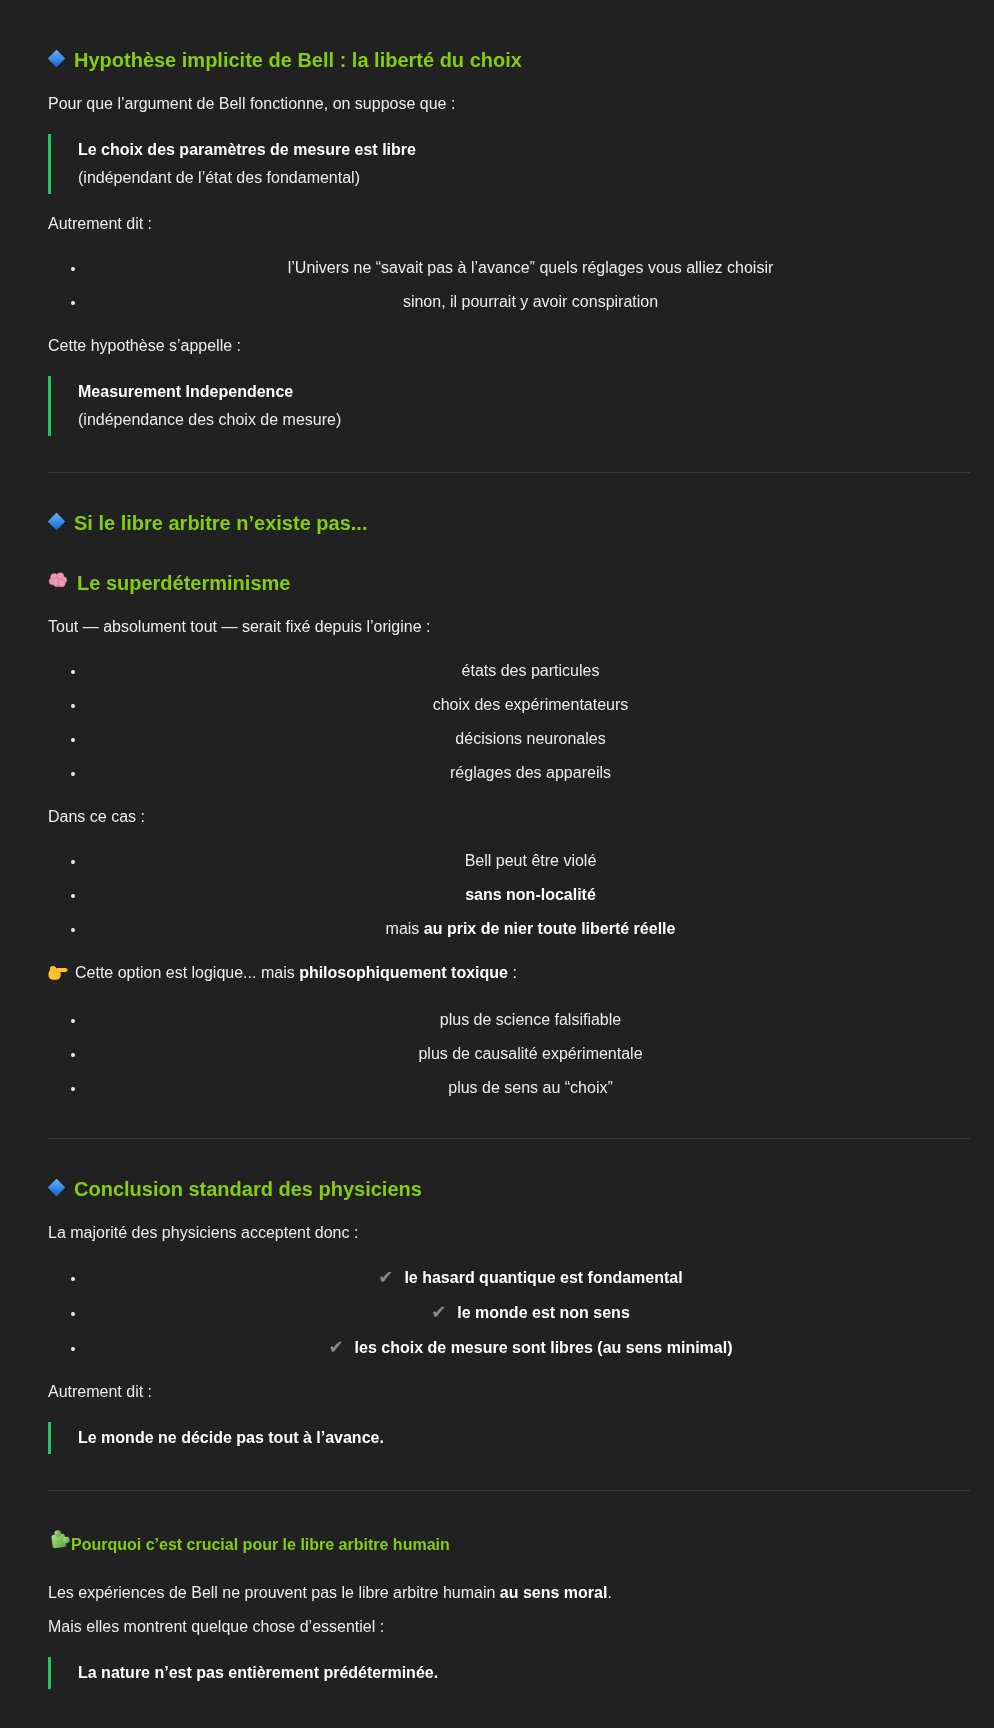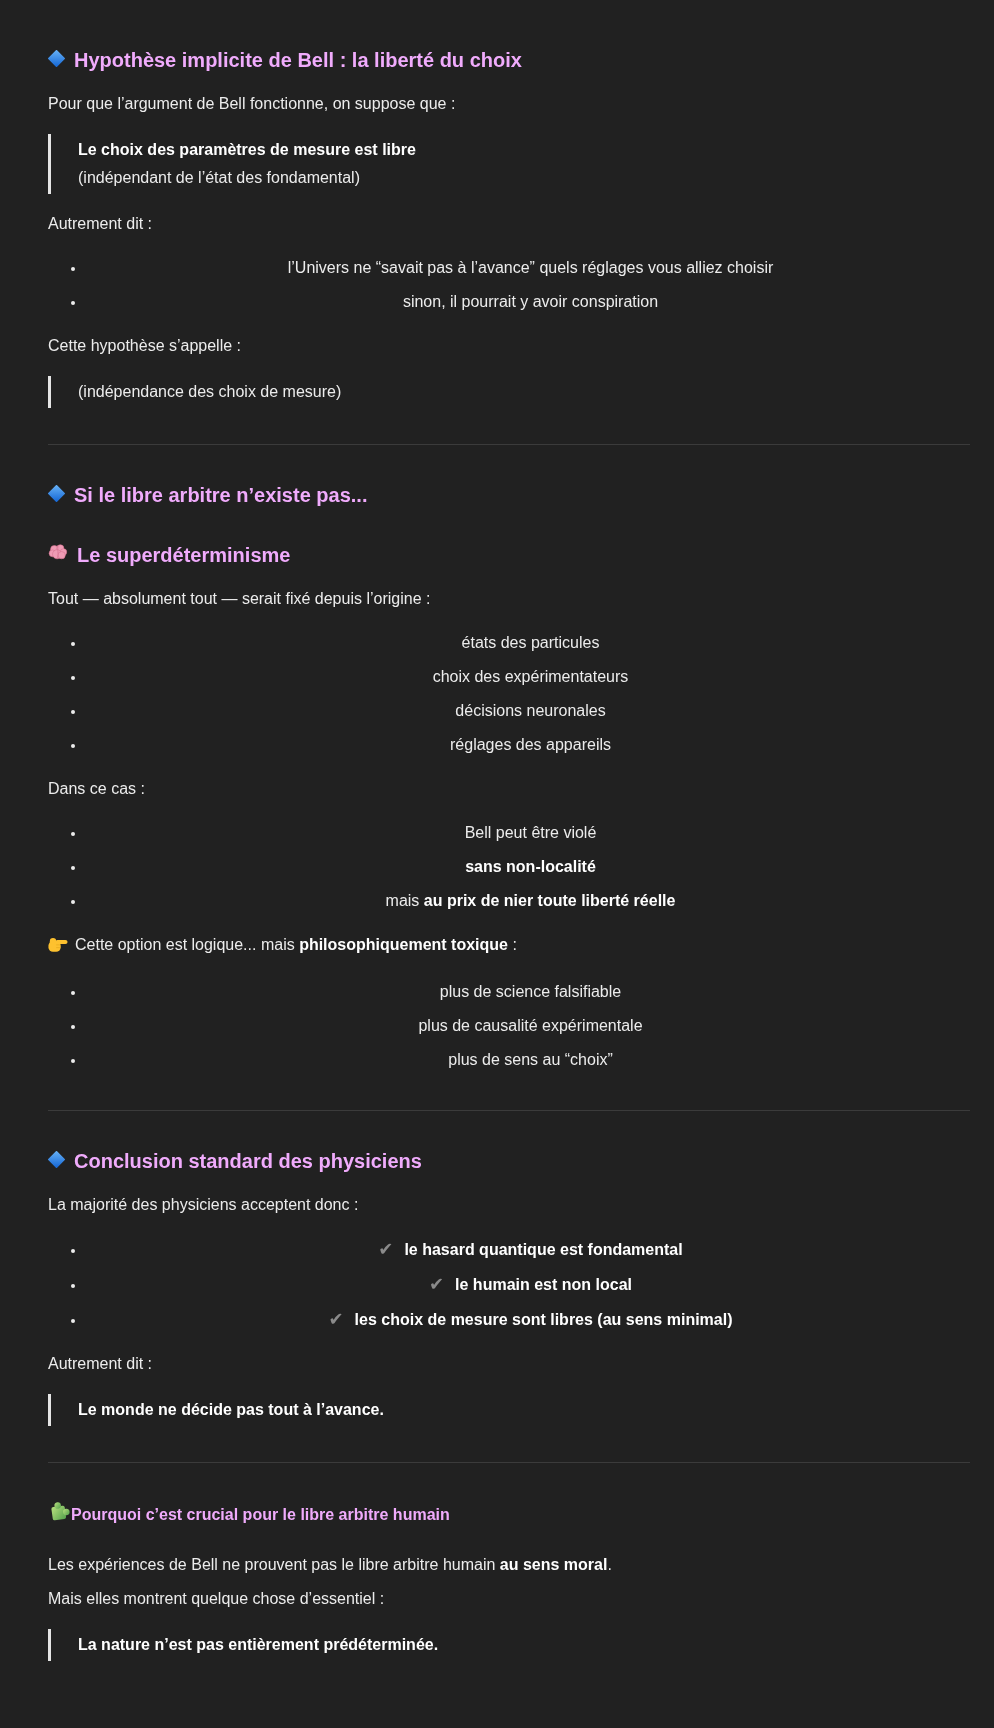--- a/index.html
+++ b/index.html
@@ -4,31 +4,31 @@
 <style>
   * { box-sizing: border-box; }
   html, body { margin: 0; padding: 0; }
   body {
     width: 994px; height: 1728px; overflow: hidden;
     background: #212121; color: #ececec;
     font-family: "Liberation Sans", "DejaVu Sans", sans-serif;
     font-size: 16px; line-height: 28px;
   }
   .doc { padding: 14px 24px 0 48px; }
-  h2, h3 { color: #f0abfc; display: flex; align-items: flex-start; }
+  h2, h3 { color: #84cc16; display: flex; align-items: flex-end; }
   h3 { font-size: 20px; line-height: 28px; font-weight: 700; margin: 32px 0 16px; gap: 9px; }
   h2 { font-size: 16px; line-height: 32px; font-weight: 700; margin: 24px 0 18px; }
   p { margin: 6px 0; }
   ul { margin: 16px 0; padding-left: 38px; list-style: disc; text-align: center; }
   li { margin: 0 0 6px; padding-left: 5px; }
   li:last-child { margin-bottom: 0; }
   li::marker { font-size: 0.8em; color: #ececec; }
   blockquote {
     margin: 16px 0; padding: 2px 0 2px 27px;
-    border-left: 3px solid #e5e5e5;
+    border-left: 3px solid #22c55e;
   }
   .bq-main { font-weight: 700; color: #fff; }
   hr { border: none; border-top: 1px solid #3b3b3b; margin: 36px 0; }
   .b { font-weight: 700; color: #fff; }
   .check {
     color: #8a8a8a; font-weight: 700; font-size: 18px;
     display: inline-block; margin-right: 11px;
   }
   .emoji { flex: 0 0 auto; display: inline-block; }
   .inline-emoji { vertical-align: -3px; margin-right: 7px; }
@@ -62,20 +62,21 @@
     <div class="bq-main">Le choix des paramètres de mesure est libre</div>
     <div>(indépendant de l’état des fondamental)</div>
   </blockquote>
   <p>Autrement dit :</p>
   <ul>
     <li>l’Univers ne “savait pas à l’avance” quels réglages vous alliez choisir</li>
     <li>sinon, il pourrait y avoir conspiration</li>
   </ul>
   <p>Cette hypothèse s’appelle :</p>
   <blockquote>
+    <div class="bq-main">Measurement Independence</div>
     <div>(indépendance des choix de mesure)</div>
   </blockquote>
 
   <hr>
 
   <h3>
     <span class="emoji"><svg width="17" height="17" viewBox="0 0 20 20">
           <path d="M10 1 L19 10 L10 19 L1 10 Z" fill="url(#grad-diamond)" stroke="url(#grad-diamond)" stroke-width="2" stroke-linejoin="round"></path>
         </svg></span>
     <span>Si le libre arbitre n’existe pas...</span>
@@ -127,21 +128,21 @@
 
   <h3>
     <span class="emoji"><svg width="17" height="17" viewBox="0 0 20 20">
           <path d="M10 1 L19 10 L10 19 L1 10 Z" fill="url(#grad-diamond)" stroke="url(#grad-diamond)" stroke-width="2" stroke-linejoin="round"></path>
         </svg></span>
     <span>Conclusion standard des physiciens</span>
   </h3>
   <p>La majorité des physiciens acceptent donc :</p>
   <ul>
     <li><span class="check">✔</span><span class="b">le hasard quantique est fondamental</span></li>
-    <li><span class="check">✔</span><span class="b">le humain est non local</span></li>
+    <li><span class="check">✔</span><span class="b">le monde est non sens</span></li>
     <li><span class="check">✔</span><span class="b">les choix de mesure sont libres (au sens minimal)</span></li>
   </ul>
   <p>Autrement dit :</p>
   <blockquote>
     <div class="bq-main">Le monde ne décide pas tout à l’avance.</div>
   </blockquote>
 
   <hr>
 
   <h2>

